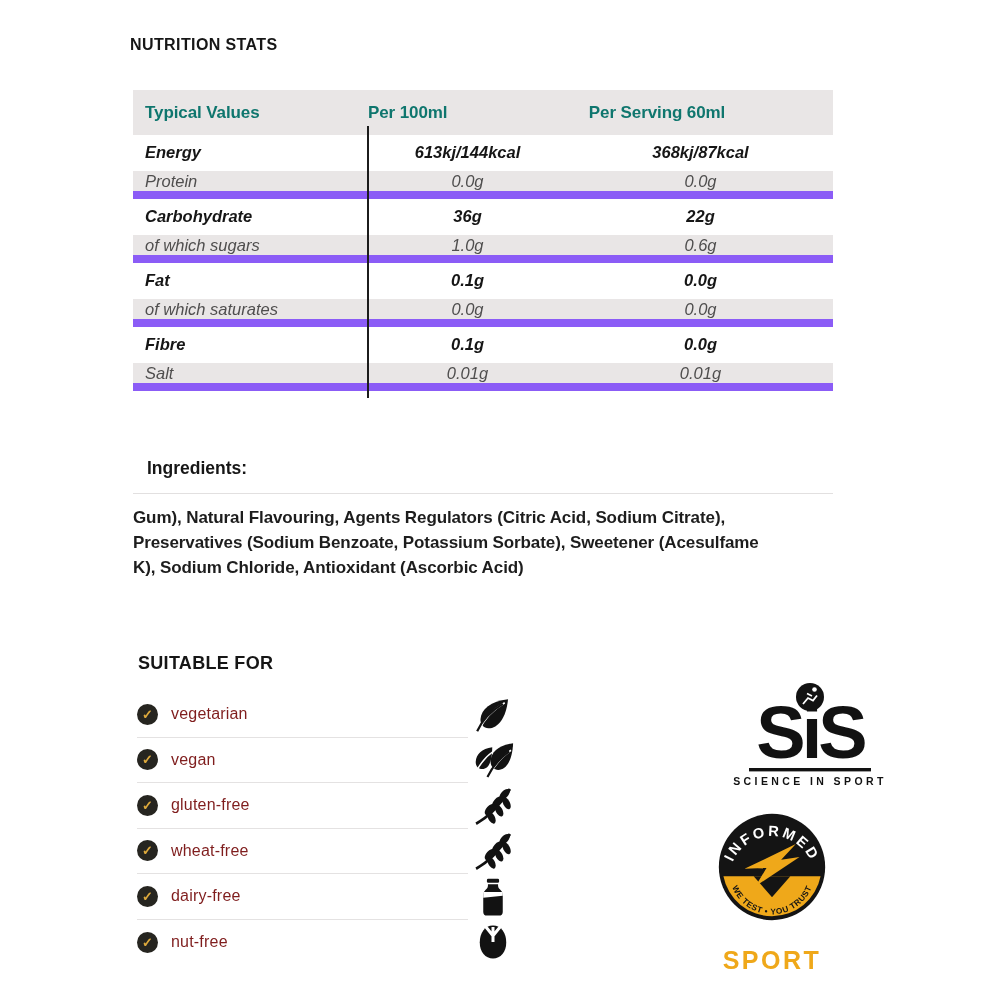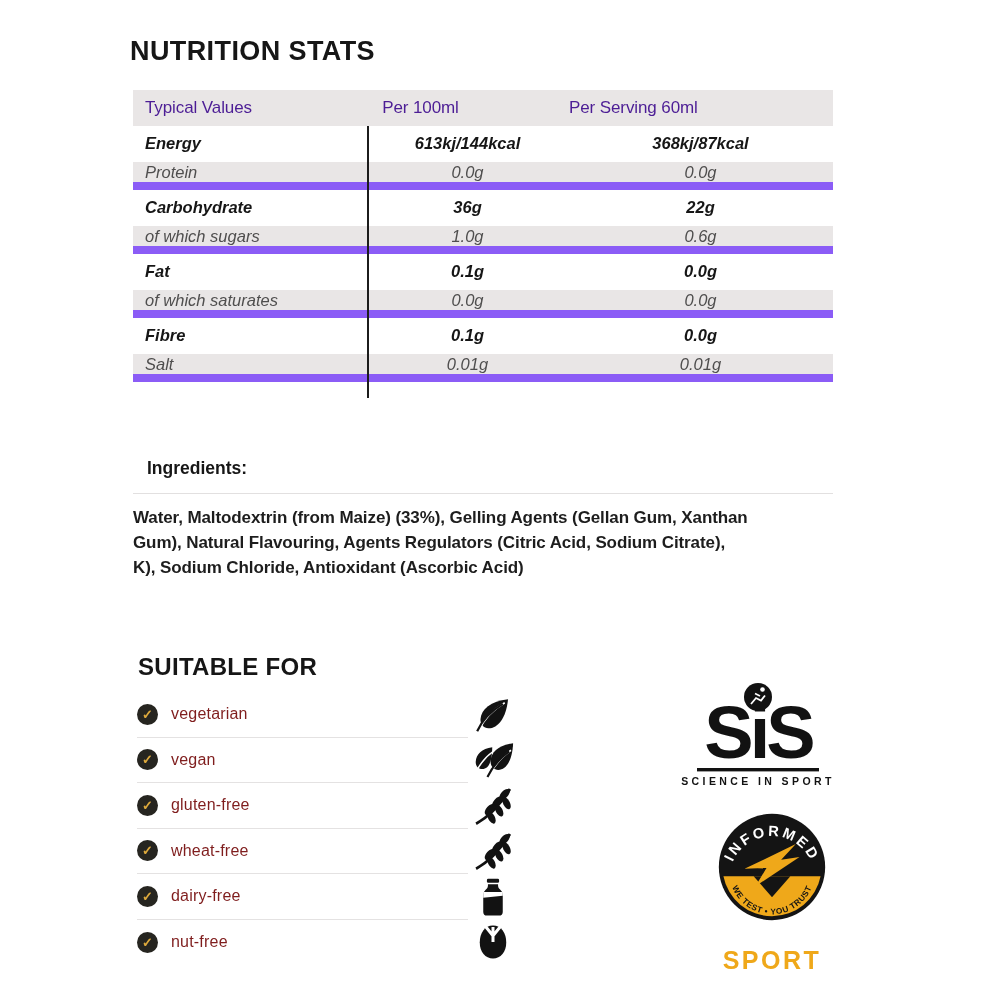--- a/index.html
+++ b/index.html
@@ -7,36 +7,36 @@
   .canvas {
     position: relative; width: 1000px; height: 1000px;
     background: #ffffff; overflow: hidden;
     font-family: "Liberation Sans", sans-serif;
     color: #1a1a1a;
   }
 
   
   .page-title {
     position: absolute; left: 130px; top: 36px;
-    font-size: 27px; font-weight: 800; letter-spacing: 0.4px; color: #161616;
+    font-size: 16px; font-weight: 800; letter-spacing: 0.4px; color: #161616;
   }
 
   
   .table-wrap { position: absolute; left: 133px; top: 90px; width: 700px; }
   table.nutrition { width: 100%; border-collapse: separate; border-spacing: 0; }
   table.nutrition col.c1 { width: 234px; }
   table.nutrition col.c2 { width: 201px; }
   table.nutrition col.c3 { width: 265px; }
   table.nutrition thead th {
-    background: #e9e6e6; height: 36px; font-size: 17px; font-weight: 400;
-    color: #4c1d95; vertical-align: middle; letter-spacing: -0.1px;
+    background: #e9e6e6; height: 45px; font-size: 17px; font-weight: 700;
+    color: #0f766e; vertical-align: middle; letter-spacing: -0.1px;
   }
   table.nutrition thead th:first-child { text-align: left; padding-left: 12px; }
-  table.nutrition thead th:nth-child(2) { text-align: center; padding-right: 95px; }
-  table.nutrition thead th:nth-child(3) { text-align: left; padding-right: 88px; }
+  table.nutrition thead th:nth-child(2) { text-align: left; padding-right: 95px; }
+  table.nutrition thead th:nth-child(3) { text-align: center; padding-right: 88px; }
   table.nutrition tbody td {
     font-size: 16.5px; text-align: center; vertical-align: middle; padding: 0; font-style: italic;
   }
   table.nutrition tbody td:first-child { text-align: left; padding-left: 12px; }
   tr.row-strong td { height: 34px; font-weight: 800; color: #161616; background: #ffffff; }
   tr.row-muted td {
     height: 30px; font-weight: 400; color: #4f4e4e; background: #e9e6e6;
     border-top: 2px solid #ffffff; border-bottom: 8px solid #8b5cf6;
   }
   .vline {
@@ -46,21 +46,21 @@
 
   
   .ingredients { position: absolute; left: 133px; top: 444px; width: 700px; }
   .ingredients-heading { margin: 14px; font-size: 17.5px; font-weight: 800; color: #161616; }
   .ingredients-divider { margin: 13px 0 0 0; border: none; border-top: 1px solid #e2e0e0; }
   .ingredients-text { margin-top: 11px; font-size: 17px; font-weight: 700; color: #1d1d1d; line-height: 25px; letter-spacing: -0.1px; }
 
   
   .suitable-heading {
     position: absolute; left: 138px; top: 653px;
-    font-size: 24px; font-weight: 800; letter-spacing: 0.3px; color: #161616;
+    font-size: 18px; font-weight: 800; letter-spacing: 0.3px; color: #161616;
   }
   .suitable-list { position: absolute; left: 137px; top: 692px; width: 378px; }
   .suit-row { position: relative; height: 45.5px; }
   .suit-inner {
     display: flex; align-items: center; gap: 13px;
     width: 331px; height: 100%;
   }
   .suit-row.with-divider .suit-inner { border-bottom: 1px solid #e4e2e2; }
   .check {
     width: 21px; height: 21px; border-radius: 50%;
@@ -68,21 +68,21 @@
     display: flex; align-items: center; justify-content: center;
     font-size: 13px; font-weight: 700; flex: 0 0 auto;
   }
   .suit-label { font-size: 16px; color: #7f1d1d; letter-spacing: 0.2px; }
   .suit-icon {
     position: absolute; left: 333px; top: 0; width: 45px; height: 100%;
     display: flex; align-items: center; justify-content: center;
   }
 
   
-  .sis-logo { position: absolute; left: 676px; top: 676px; width: 164px; }
+  .sis-logo { position: absolute; left: 728px; top: 676px; width: 164px; }
 
   
   .informed { position: absolute; left: 717px; top: 812px; width: 110px; text-align: center; }
   .sport-label {
     margin-top: 20px; font-size: 25px; font-weight: 800;
     letter-spacing: 2.5px; color: #efa81a;
   }
 </style>
 </head>
 <body>
@@ -148,22 +148,22 @@
         </tr>
       </tbody>
     </table>
     <div class="vline"></div>
   </div>
 
   <section class="ingredients">
     <h2 class="ingredients-heading">Ingredients:</h2>
     <hr class="ingredients-divider">
     <div class="ingredients-text">
-      <div>Water, Maltodextrin (from Maize) (33%), Gelling Agents (Gellan Gum, Xanthan</div>
       <div>Gum), Natural Flavouring, Agents Regulators (Citric Acid, Sodium Citrate),</div>
+      <div>Preservatives (Sodium Benzoate, Potassium Sorbate), Sweetener (Acesulfame</div>
       <div>K), Sodium Chloride, Antioxidant (Ascorbic Acid)</div>
     </div>
   </section>
 
   <div class="suitable-heading">SUITABLE FOR</div>
 
   <div class="suitable-list">
 
     <div class="suit-row with-divider">
       <div class="suit-inner">

